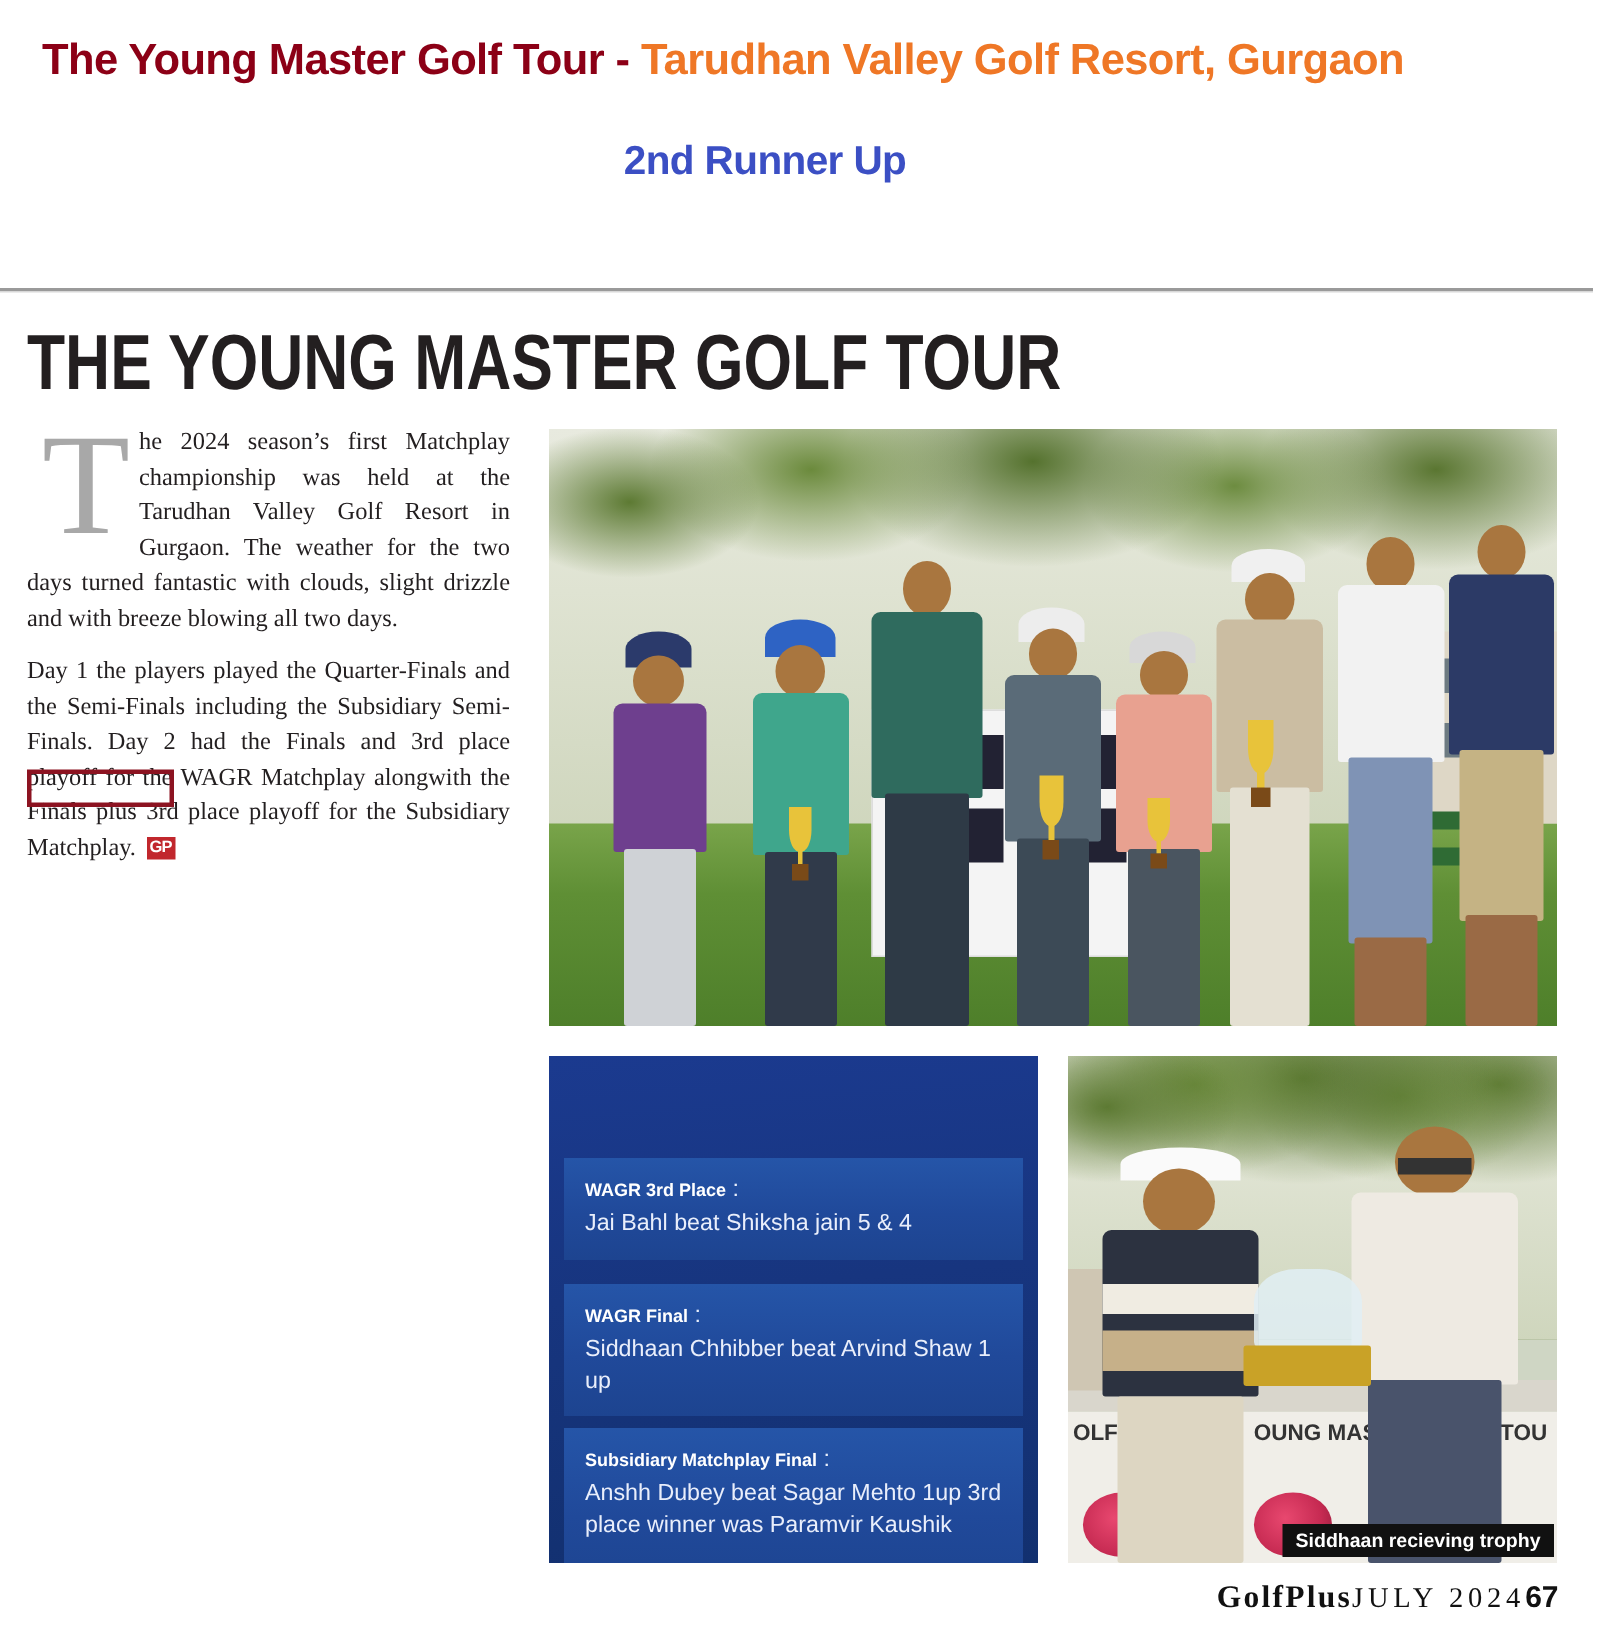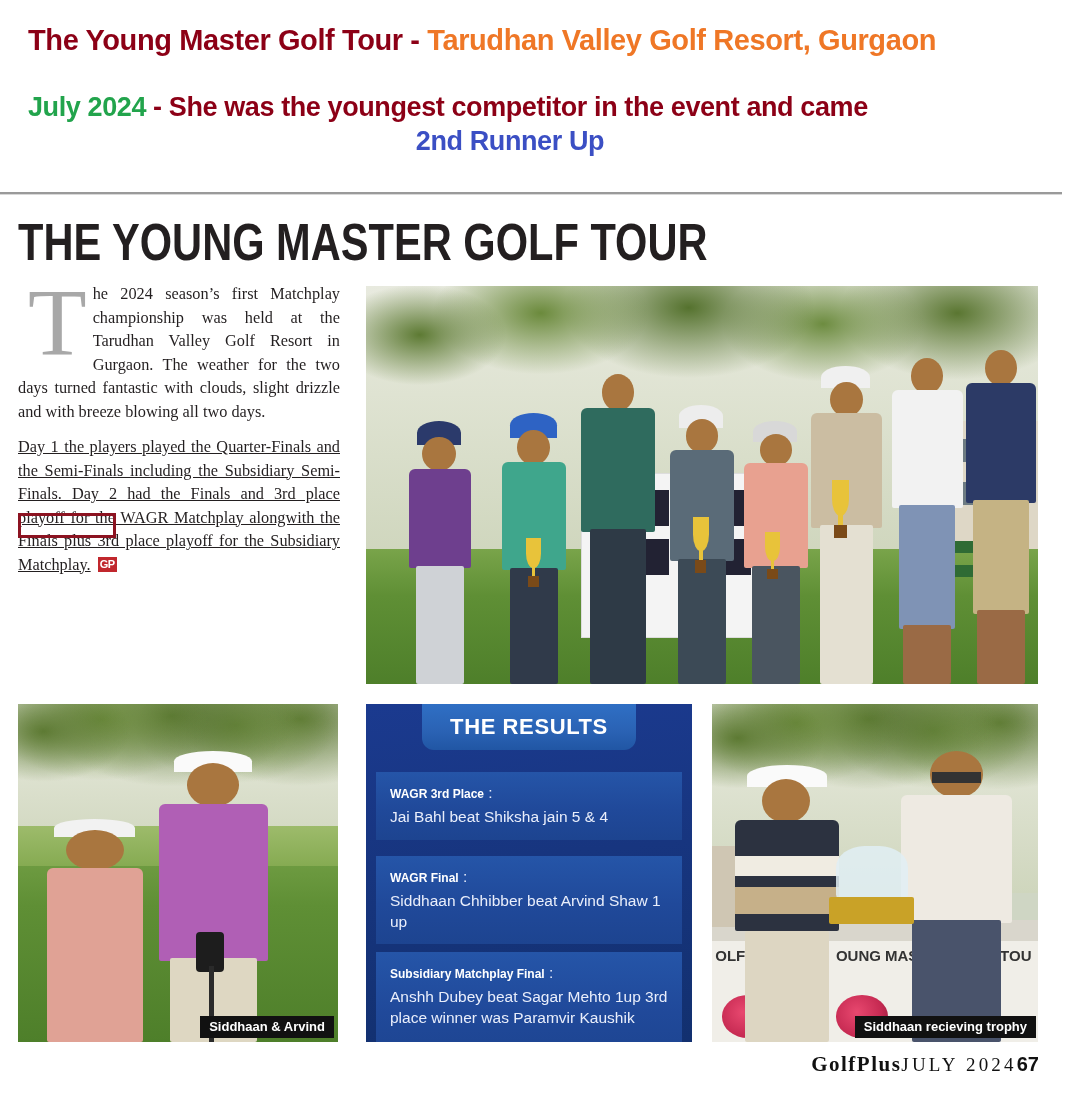--- a/index.html
+++ b/index.html
@@ -80,21 +80,21 @@
     position: absolute;
     left: 18px; top: 82px;
     width: 322px;
     font-family: "Liberation Serif", serif;
     font-size: 16.3px;
     line-height: 23.5px;
     color: #231f20;
     text-align: justify;
   }
   .col-text p { margin: 0 0 12px 0; }
-  .col-text p:last-child { margin-bottom: 0; text-decoration: underline; }
+  .col-text p:last-child { margin-bottom: 0; }
   .dropcap {
     float: left;
     font-family: "Liberation Serif", serif;
     font-size: 96px;
     line-height: 0.78;
     color: #a8a8a8;
     padding: 4px 6px 0 10px;
     font-weight: normal;
   }
   .sel-hl {
@@ -228,23 +228,20 @@
 </style>
 </head>
 <body>
 
 <div class="top-banner">
 
   <div class="banner-line banner-line-1">
     <span class="c-maroon">The Young Master Golf Tour</span><span class="c-maroon"> - </span><span class="c-orange">Tarudhan Valley Golf Resort, Gurgaon</span>
   </div>
 
-  <div class="banner-line banner-line-2">
-    <span class="c-green">July 2024</span><span class="c-maroon"> - </span><span class="c-maroon">She was the youngest competitor in the event and came</span>
-  </div>
 
   <div class="banner-line banner-line-3">
     <span class="c-blue">2nd Runner Up</span>
   </div>
 
   <div class="banner-rule"></div>
 </div>
 
 <div class="page">
 
@@ -347,44 +344,22 @@
       <div class="legs" style="left:18%; top:82%; width:64%; height:18%; background:#9a6a45;"></div>
     </div>
     <div class="person" style="left:89%; width:11%; height:84%;">
       <div class="head" style="left:28%; top:0; width:44%; height:11%;"></div>
       <div class="torso" style="left:2%; top:10%; width:96%; height:36%; background:#2c3a66;"></div>
       <div class="legs" style="left:12%; top:45%; width:76%; height:34%; background:#c5b384;"></div>
       <div class="legs" style="left:18%; top:78%; width:64%; height:22%; background:#9a6a45;"></div>
     </div>
   </div>
 
-  <div class="photo photo-bl">
-    <div class="tree-canopy" style="height:45%"></div>
-    <div class="grass" style="height:62%"></div>
-    <div style="position:absolute;left:0;right:0;top:36%;height:12%;background:linear-gradient(180deg,#9dbb6b,#86ab52);"></div>
-    <div class="person" style="left:9%; width:30%; height:66%;">
-      <div class="cap" style="left:8%; top:0; width:84%; height:8%; background:#f2f2f2;"></div>
-      <div class="head" style="left:20%; top:5%; width:60%; height:18%;"></div>
-      <div class="torso" style="left:0; top:22%; width:100%; height:78%; background:#e0a295;"></div>
-    </div>
-    <div class="person" style="left:44%; width:34%; height:86%;">
-      <div class="cap" style="left:14%; top:0; width:72%; height:7%; background:#fafafa;"></div>
-      <div class="head" style="left:26%; top:4%; width:48%; height:15%;"></div>
-      <div class="torso" style="left:0; top:18%; width:100%; height:54%; background:#b05fb5;"></div>
-      <div class="legs" style="left:10%; top:71%; width:80%; height:29%; background:#ded7c2;"></div>
-      <div style="position:absolute;left:34%;top:62%;width:26%;height:14%;background:#1d1d1d;border-radius:4px;"></div>
-      <div style="position:absolute;left:46%;top:74%;width:5%;height:26%;background:#2a2a2a;"></div>
-    </div>
-    <div class="caption cap-bl">Siddhaan &amp; Arvind</div>
-  </div>
 
   <div class="results">
-    <div class="results-tab">
-      <span>THE RESULTS</span>
-    </div>
 
     <div class="res-item res-1">
       <b>WAGR 3rd Place</b><span> :</span>
       <span class="res-body">Jai Bahl beat Shiksha jain 5 &amp; 4</span>
     </div>
 
     <div class="res-item res-2">
       <b>WAGR Final</b><span> :</span>
       <span class="res-body">Siddhaan Chhibber beat Arvind Shaw 1 up</span>
     </div>

